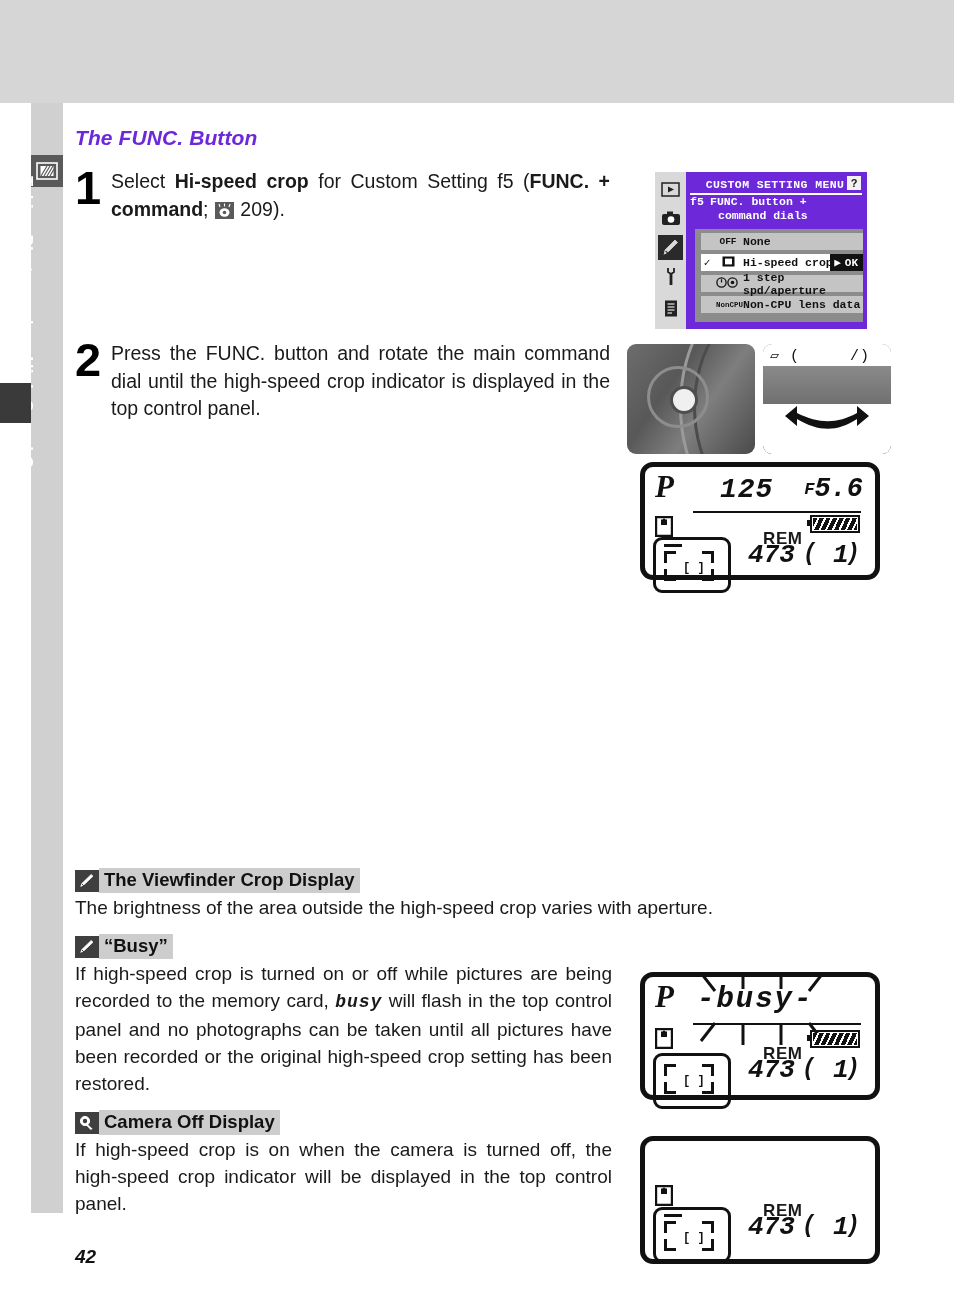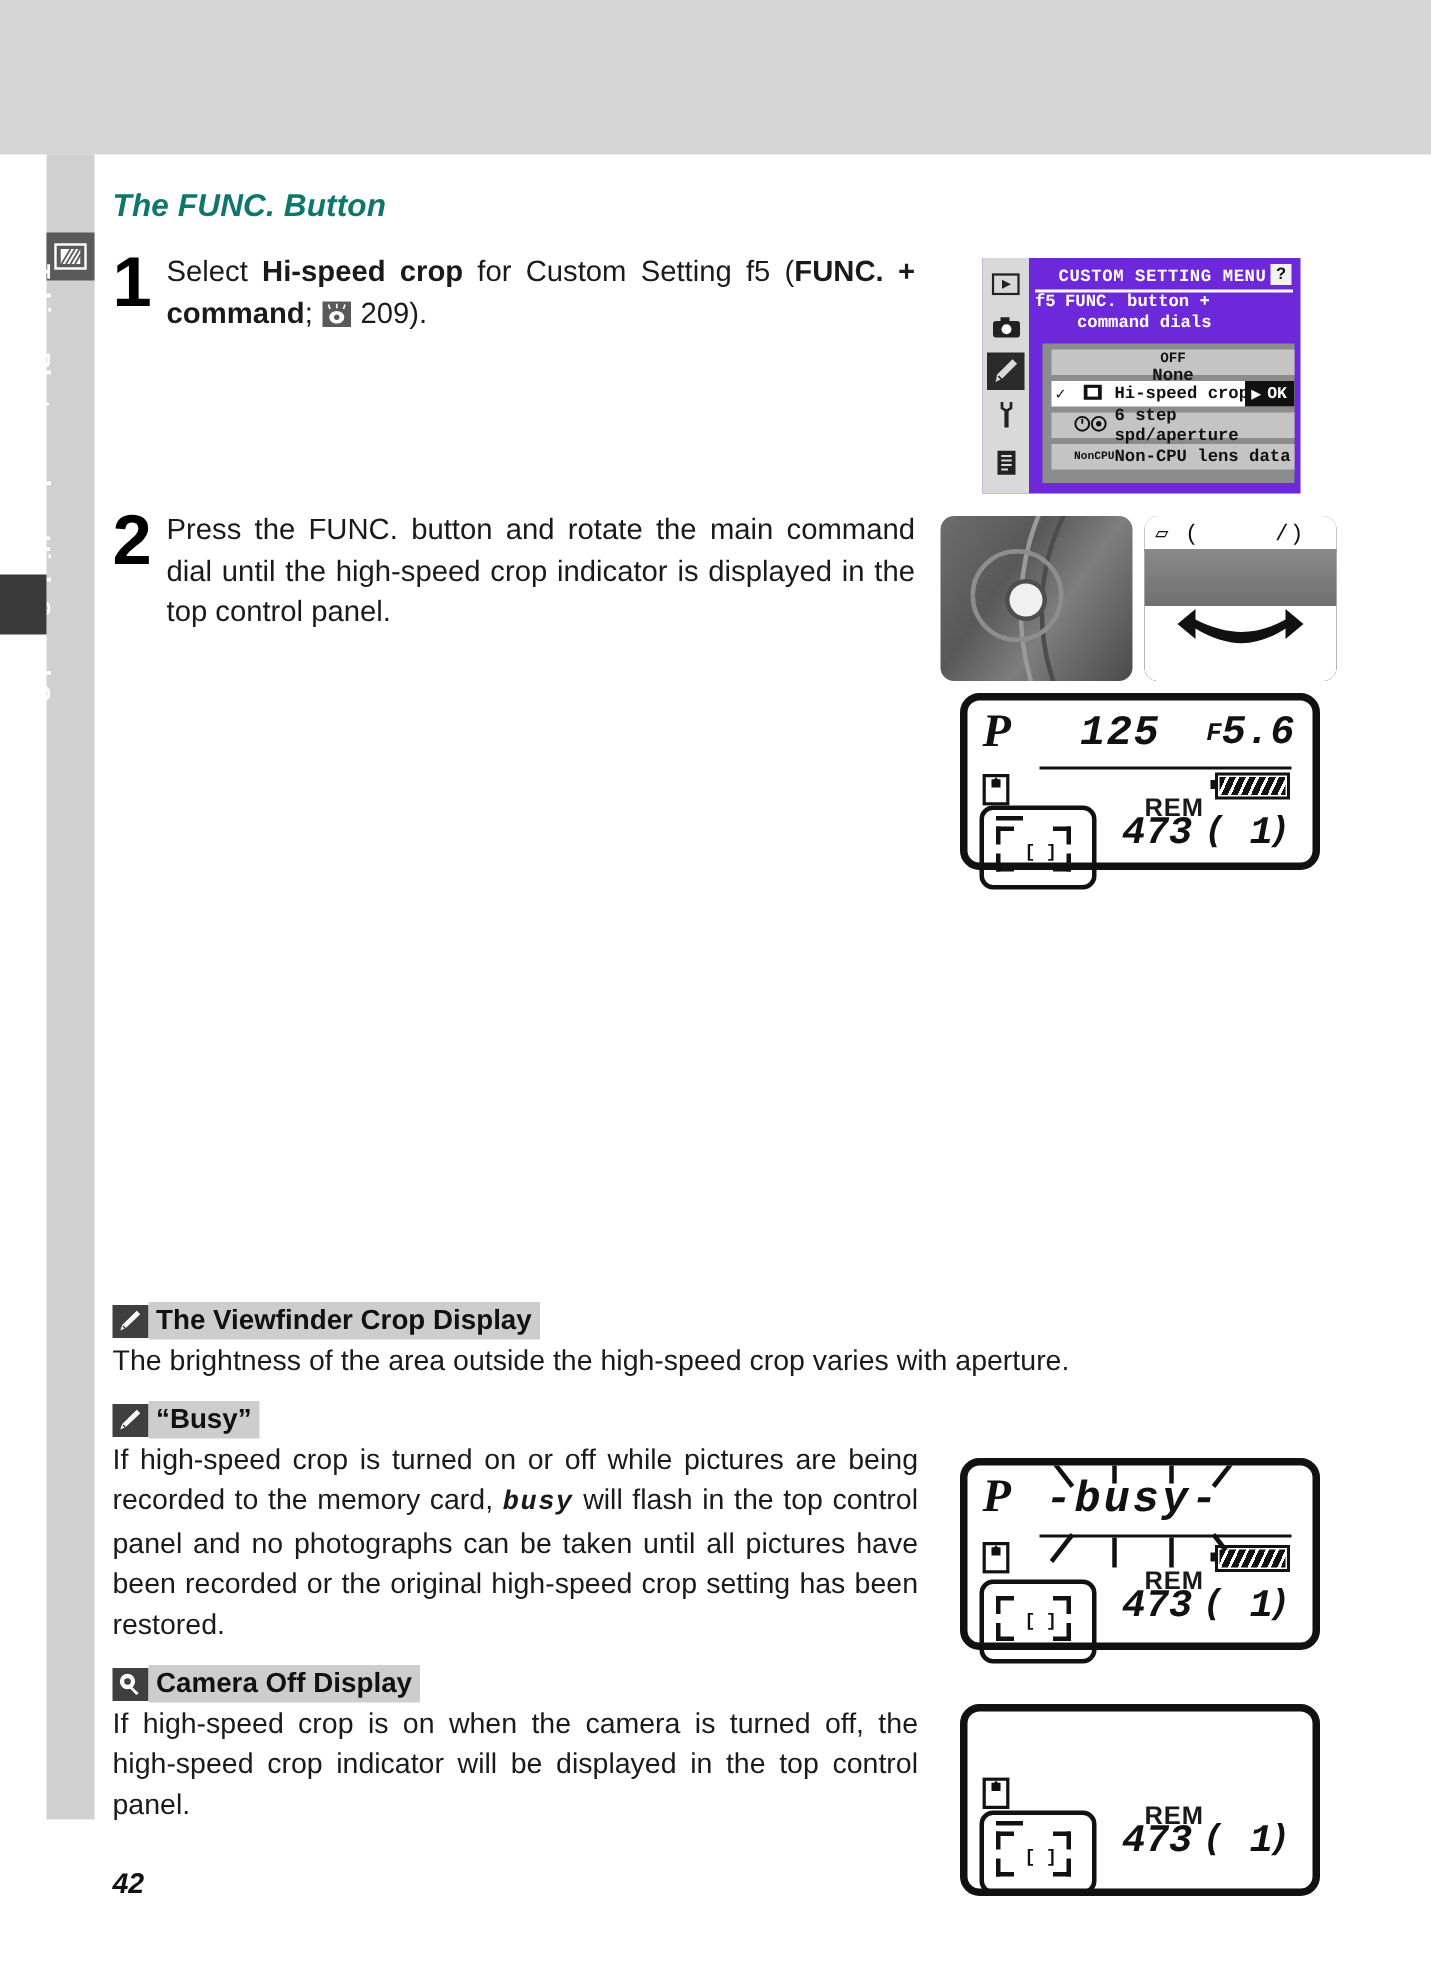--- a/index.html
+++ b/index.html
@@ -29,21 +29,21 @@
     display:flex;align-items:center;justify-content:flex-start;
     white-space:nowrap;
   }
   .rail-tab{position:absolute;left:0px;top:383px;width:31px;height:40px;background:#3a3a3a;}
 
   
   .content{position:absolute;left:75px;top:0;width:815px;height:1314px;}
 
   .sec-title{
     position:absolute;left:0px;top:126px;
-    font-size:21px;font-style:italic;font-weight:bold;color:#0f766e;
+    font-size:21px;font-style:italic;font-weight:bold;color:#6d28d9;
     letter-spacing:0.1px;
   }
 
   
   .step{position:absolute;width:535px;}
   .step-num{
     position:absolute;left:0;top:-4px;width:32px;
     font-size:47px;font-weight:bold;line-height:1;color:#000;
     font-family:"Liberation Sans", sans-serif;
   }
@@ -321,21 +321,21 @@
   <div class="menu-main">
     <div class="menu-hdr">CUSTOM SETTING MENU</div>
     <div class="menu-q">?</div>
     <div class="menu-hline"></div>
     <div class="menu-sub">
       <span class="f5">f5</span><span>FUNC. button +</span>
       <span class="l2">command dials</span>
     </div>
 
     <div class="menu-panel">
-      <div class="menu-row" style="top:4px;flex-direction:column;">
+      <div class="menu-row" style="top:4px;">
         <span class="chk"></span>
         <span class="tag">OFF</span>
         <span class="lbl">None</span>
       </div>
       <div class="menu-row hl" style="top:25px;">
         <span class="chk">✓</span>
         <span class="tag">
           <svg width="13" height="11" viewBox="0 0 13 11" style="vertical-align:-1px;">
               <rect x="0.5" y="0.5" width="12" height="10" fill="#111"></rect>
               <rect x="3" y="2.6" width="7" height="5.8" fill="#fff"></rect>
@@ -350,21 +350,21 @@
       <div class="menu-row" style="top:46px;">
         <span class="chk"></span>
         <span class="tag">
           <svg width="24" height="11" viewBox="0 0 24 11" style="vertical-align:-1px;">
               <circle cx="5.5" cy="5.5" r="4.6" fill="none" stroke="#111" stroke-width="1.3"></circle>
               <line x1="5.5" y1="5.5" x2="5.5" y2="2.2" stroke="#111" stroke-width="1.2"></line>
               <circle cx="16.5" cy="5.5" r="4.6" fill="none" stroke="#111" stroke-width="1.3"></circle>
               <circle cx="16.5" cy="5.5" r="1.8" fill="#111"></circle>
             </svg>
         </span>
-        <span class="lbl">6 step spd/aperture</span>
+        <span class="lbl">1 step spd/aperture</span>
       </div>
       <div class="menu-row" style="top:67px;">
         <span class="chk"></span>
         <span class="tag" style="font-size:7.5px;text-align:right;">NonCPU</span>
         <span class="lbl">Non-CPU lens data</span>
       </div>
     </div>
   </div>
 </div>
 

